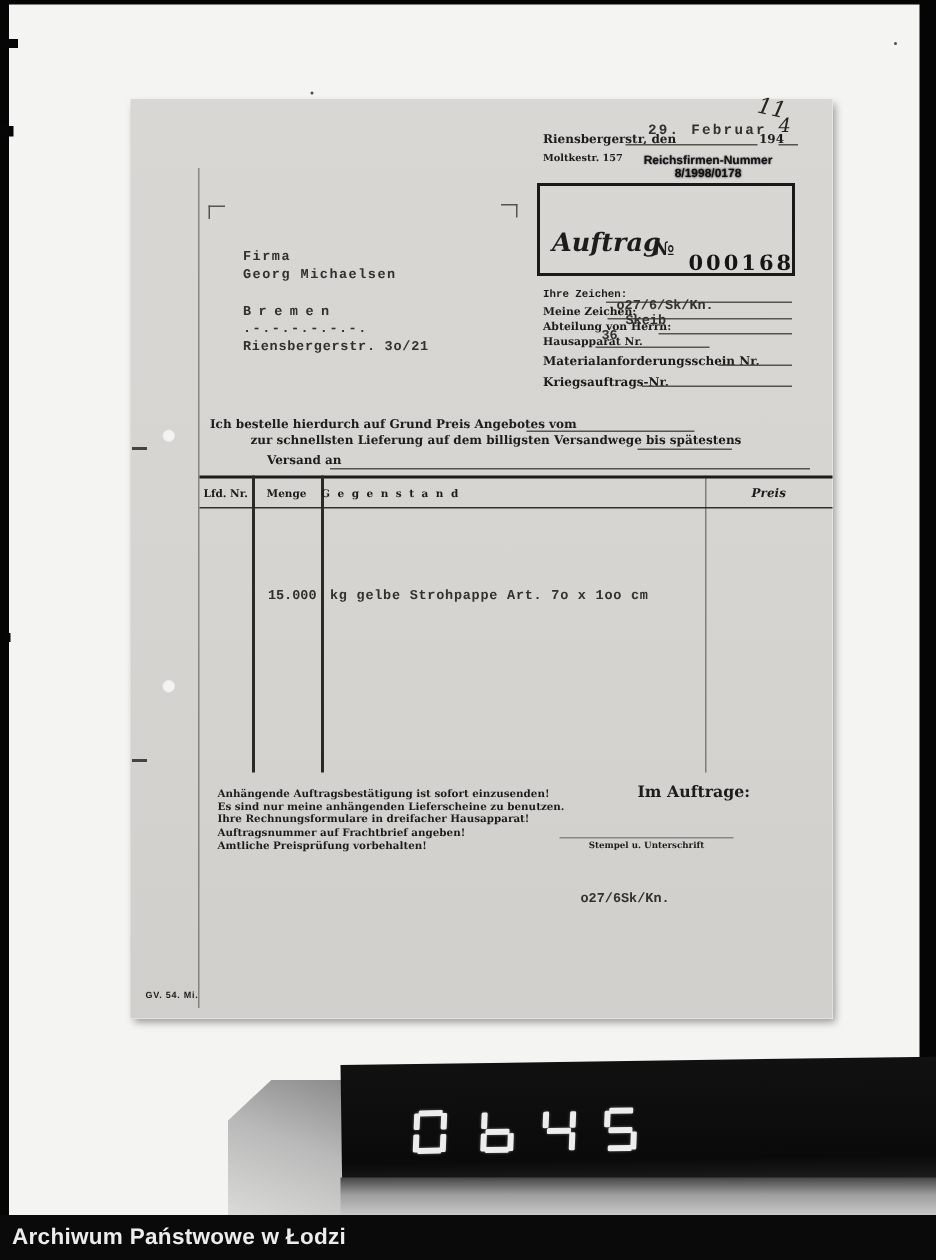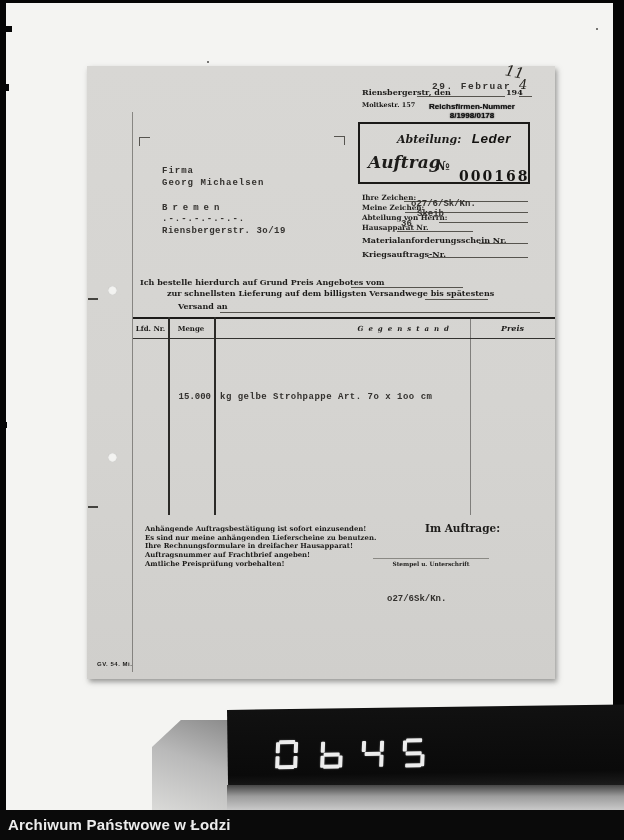--- a/index.html
+++ b/index.html
@@ -57,47 +57,43 @@
   <div class="ab" style="left:1px;top:440px;width:10px;height:2px;background:#44433f;"></div>
 
 
   <div class="regmark" style="left:52px;top:71px;border-left:1px solid #56544f;border-top:1px solid #56544f;"></div>
   <div class="regmark" style="left:247px;top:70px;border-right:1px solid #56544f;border-top:1px solid #56544f;"></div>
 
   <div class="ab mono" style="left:75px;top:100px;font-size:9px;letter-spacing:1px;">Firma</div>
   <div class="ab mono" style="left:75px;top:112px;font-size:9px;letter-spacing:1px;">Georg Michaelsen</div>
   <div class="ab mono" style="left:75px;top:137px;font-size:9px;letter-spacing:5px;">Bremen</div>
   <div class="ab mono" style="left:75px;top:148px;font-size:9px;letter-spacing:1px;">.-.-.-.-.-.-.</div>
-  <div class="ab mono" style="left:75px;top:160px;font-size:9px;letter-spacing:.5px;">Riensbergerstr. 3o/19</div>
+  <div class="ab mono" style="left:75px;top:160px;font-size:9px;letter-spacing:.5px;">Riensbergerstr. 3o/21</div>
 
   <div class="ab hand" style="left:418px;top:-3px;font-size:15px;transform:rotate(12deg);">11</div>
   <div class="ab frak" style="left:275px;top:21px;font-size:8px;">Riensbergerstr, den</div>
   <div class="ab mono" style="left:345px;top:15px;font-size:9.5px;letter-spacing:1.5px;">29. Februar</div>
   <div class="rule" style="left:330px;top:30px;width:88px;"></div>
   <div class="ab frak" style="left:419px;top:21px;font-size:8px;">194</div>
   <div class="ab hand" style="left:432px;top:11px;font-size:13px;">4</div>
   <div class="rule" style="left:432px;top:30px;width:13px;"></div>
   <div class="ab frak" style="left:275px;top:35px;font-size:6.5px;">Moltkestr. 157</div>
 
   <div class="ab" style="left:320px;top:36px;width:130px;text-align:center;">
     <div class="sans" style="font-size:8px;font-weight:bold;color:#161616;text-shadow:0 0 1px #2a2a2a;">Reichsfirmen-Nummer</div>
     <div class="sans" style="font-size:8px;font-weight:bold;color:#111;text-shadow:0 0 1.5px #000;">8/1998/0178</div>
   </div>
 
   <div class="ab" style="left:271px;top:56px;width:168px;height:58px;border:2px solid #1b1a18;">
-    <div style="text-align:center;margin-top:5px;padding-left:20px;">
-      <span class="frak" style="font-size:11px;font-style:italic;">Abteilung:</span>
-      <span class="sans" style="font-size:13.5px;font-weight:bold;font-style:italic;color:#141311;margin-left:6px;letter-spacing:.5px;">Leder</span>
-    </div>
     <div class="ab frak" style="left:8px;top:28px;font-size:17px;font-style:italic;">Auftrag</div>
     <div class="ab frak" style="left:76px;top:34px;font-size:12.5px;">№</div>
     <div class="ab frak" style="left:99px;top:44px;font-size:14px;letter-spacing:2px;font-weight:bold;color:#161513;">000168</div>
   </div>
 
-  <div class="ab frak" style="left:275px;top:127px;font-size:7.2px;">Ihre Zeichen:</div>
+  <div class="ab frak" style="left:275px;top:127px;font-size:7.2px;font-family:Liberation Mono, monospace;">Ihre Zeichen:</div>
   <div class="rule" style="left:317px;top:135px;width:124px;"></div>
 
   <div class="ab frak" style="left:275px;top:137px;font-size:7.2px;">Meine Zeichen:</div>
   <div class="ab mono" style="left:324px;top:133px;font-size:9px;">o27/6/Sk/Kn.</div>
   <div class="rule" style="left:318px;top:146px;width:123px;"></div>
 
   <div class="ab frak" style="left:275px;top:147px;font-size:7.2px;">Abteilung von Herrn:</div>
   <div class="ab mono" style="left:330px;top:143px;font-size:9px;">Skeib</div>
   <div class="rule" style="left:352px;top:156px;width:89px;"></div>
 
@@ -119,21 +115,21 @@
   <div class="rule" style="left:133px;top:246px;width:320px;"></div>
 
   <div class="ab" style="left:46px;top:251px;width:422px;height:2px;background:#1c1b19;"></div>
   <div class="ab" style="left:46px;top:272px;width:422px;height:1px;background:#33322f;"></div>
   <div class="vline" style="left:81px;top:251px;width:2px;height:198px;"></div>
   <div class="vline" style="left:127px;top:251px;width:2px;height:198px;"></div>
   <div class="vline" style="left:383px;top:251px;width:1px;height:198px;opacity:.5;"></div>
 
   <div class="ab frak" style="left:46px;top:258px;width:35px;font-size:7px;text-align:center;">Lfd. Nr.</div>
   <div class="ab frak" style="left:81px;top:258px;width:46px;font-size:7px;text-align:center;">Menge</div>
-  <div class="ab frak" style="left:111px;top:258px;width:256px;font-size:7px;text-align:right;letter-spacing:5px;font-style:italic;">Gegenstand</div>
+  <div class="ab frak" style="left:127px;top:258px;width:256px;font-size:7px;text-align:left;letter-spacing:5px;">Gegenstand</div>
   <div class="ab frak" style="left:383px;top:257px;width:85px;font-size:8px;font-style:italic;text-align:center;">Preis</div>
 
   <div class="ab mono" style="left:82px;top:326px;width:42px;font-size:9px;text-align:right;">15.000</div>
   <div class="ab mono" style="left:133px;top:326px;font-size:9px;letter-spacing:.5px;">kg gelbe Strohpappe Art. 7o x 1oo cm</div>
 
   <div class="ab" style="left:58px;top:459px;width:240px;">
     <div class="frak" style="font-size:6.9px;line-height:8.7px;">Anhängende Auftragsbestätigung ist sofort einzusenden!</div>
     <div class="frak" style="font-size:6.9px;line-height:8.7px;">Es sind nur meine anhängenden Lieferscheine zu benutzen.</div>
     <div class="frak" style="font-size:6.9px;line-height:8.7px;">Ihre Rechnungsformulare in dreifacher Hausapparat!</div>
     <div class="frak" style="font-size:6.9px;line-height:8.7px;">Auftragsnummer auf Frachtbrief angeben!</div>

